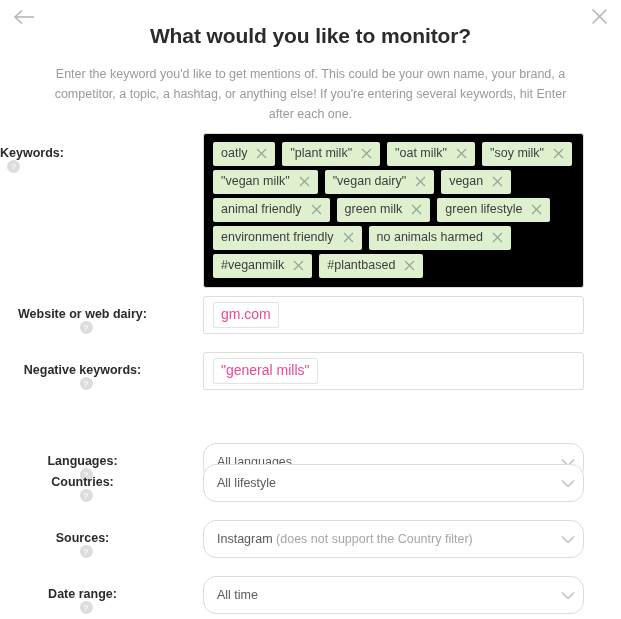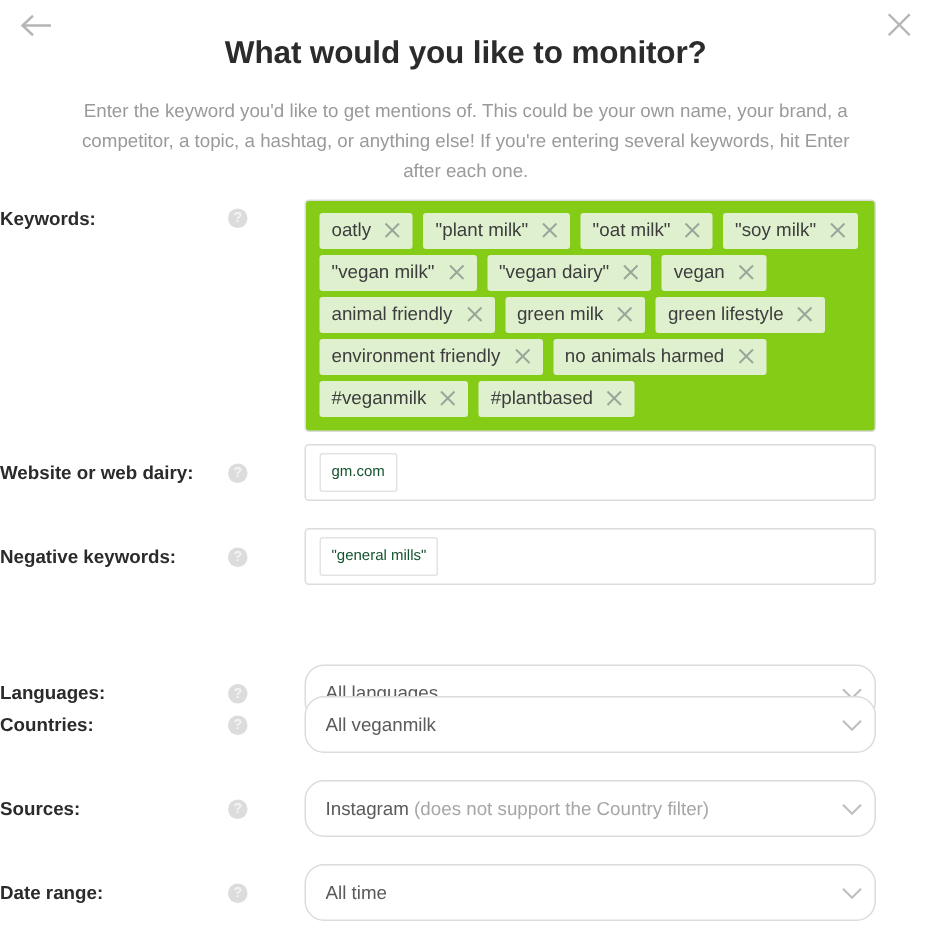--- a/index.html
+++ b/index.html
@@ -62,24 +62,25 @@
     align-items: flex-start;
   }
   .row-label {
     width: 165px;
     padding-right: 0;
     text-align: right;
     font-size: 12.5px;
     font-weight: bold;
     color: #2b2b2b;
     display: flex;
-    justify-content: space-between;
+    justify-content: flex-end;
     align-items: center;
     white-space: nowrap;
     box-sizing: border-box;
+    flex-direction: column;
   }
   .row-control {
     margin-left: 38px;
     width: 381px;
     box-sizing: border-box;
   }
 
   .help-icon {
     display: inline-block;
     width: 13px;
@@ -95,21 +96,21 @@
     cursor: pointer;
     vertical-align: middle;
     position: relative;
     top: 0px;
   }
 
   
   .keywords-box {
     border: 1px solid #dcdcdc;
     border-radius: 3px;
-    background: #84cc16;
+    background: #000000;
     padding: 8px 9px 9px 9px;
     min-height: 118px;
     box-sizing: border-box;
   }
   .tag-rows { display: block; }
   .tag-row {
     display: flex;
     flex-wrap: nowrap;
     margin-bottom: 4px;
   }
@@ -144,22 +145,22 @@
     height: 38px;
     display: flex;
     align-items: center;
     padding: 0 9px;
     box-sizing: border-box;
     cursor: text;
   }
   .ghost-chip {
     border: 1px solid #e3e3e3;
     border-radius: 2px;
-    color: #14532d;
-    font-size: 10px;
+    color: #ec4899;
+    font-size: 14px;
     line-height: 15px;
     padding: 4px 7px 5px 7px;
     background: #fff;
     white-space: nowrap;
   }
 
   
   .select-box {
     border: 1px solid #dcdcdc;
     border-radius: 13px;
@@ -412,21 +413,21 @@
     </div>
   </div>
 
   <div class="row r-countries">
     <div class="row-label">
       <span>Countries:</span>
       <span class="help-icon">?</span>
     </div>
     <div class="row-control">
       <div class="select-box">
-        <span class="select-value">All veganmilk</span>
+        <span class="select-value">All lifestyle</span>
         <span class="chevron">
           <svg width="14" height="9" viewBox="0 0 14 9" aria-hidden="true">
             <polyline points="1,1.5 7,7.5 13,1.5" fill="none" stroke="#c0c0c0" stroke-width="1.5"></polyline>
           </svg>
         </span>
       </div>
     </div>
   </div>
 
   <div class="row r-sources">

